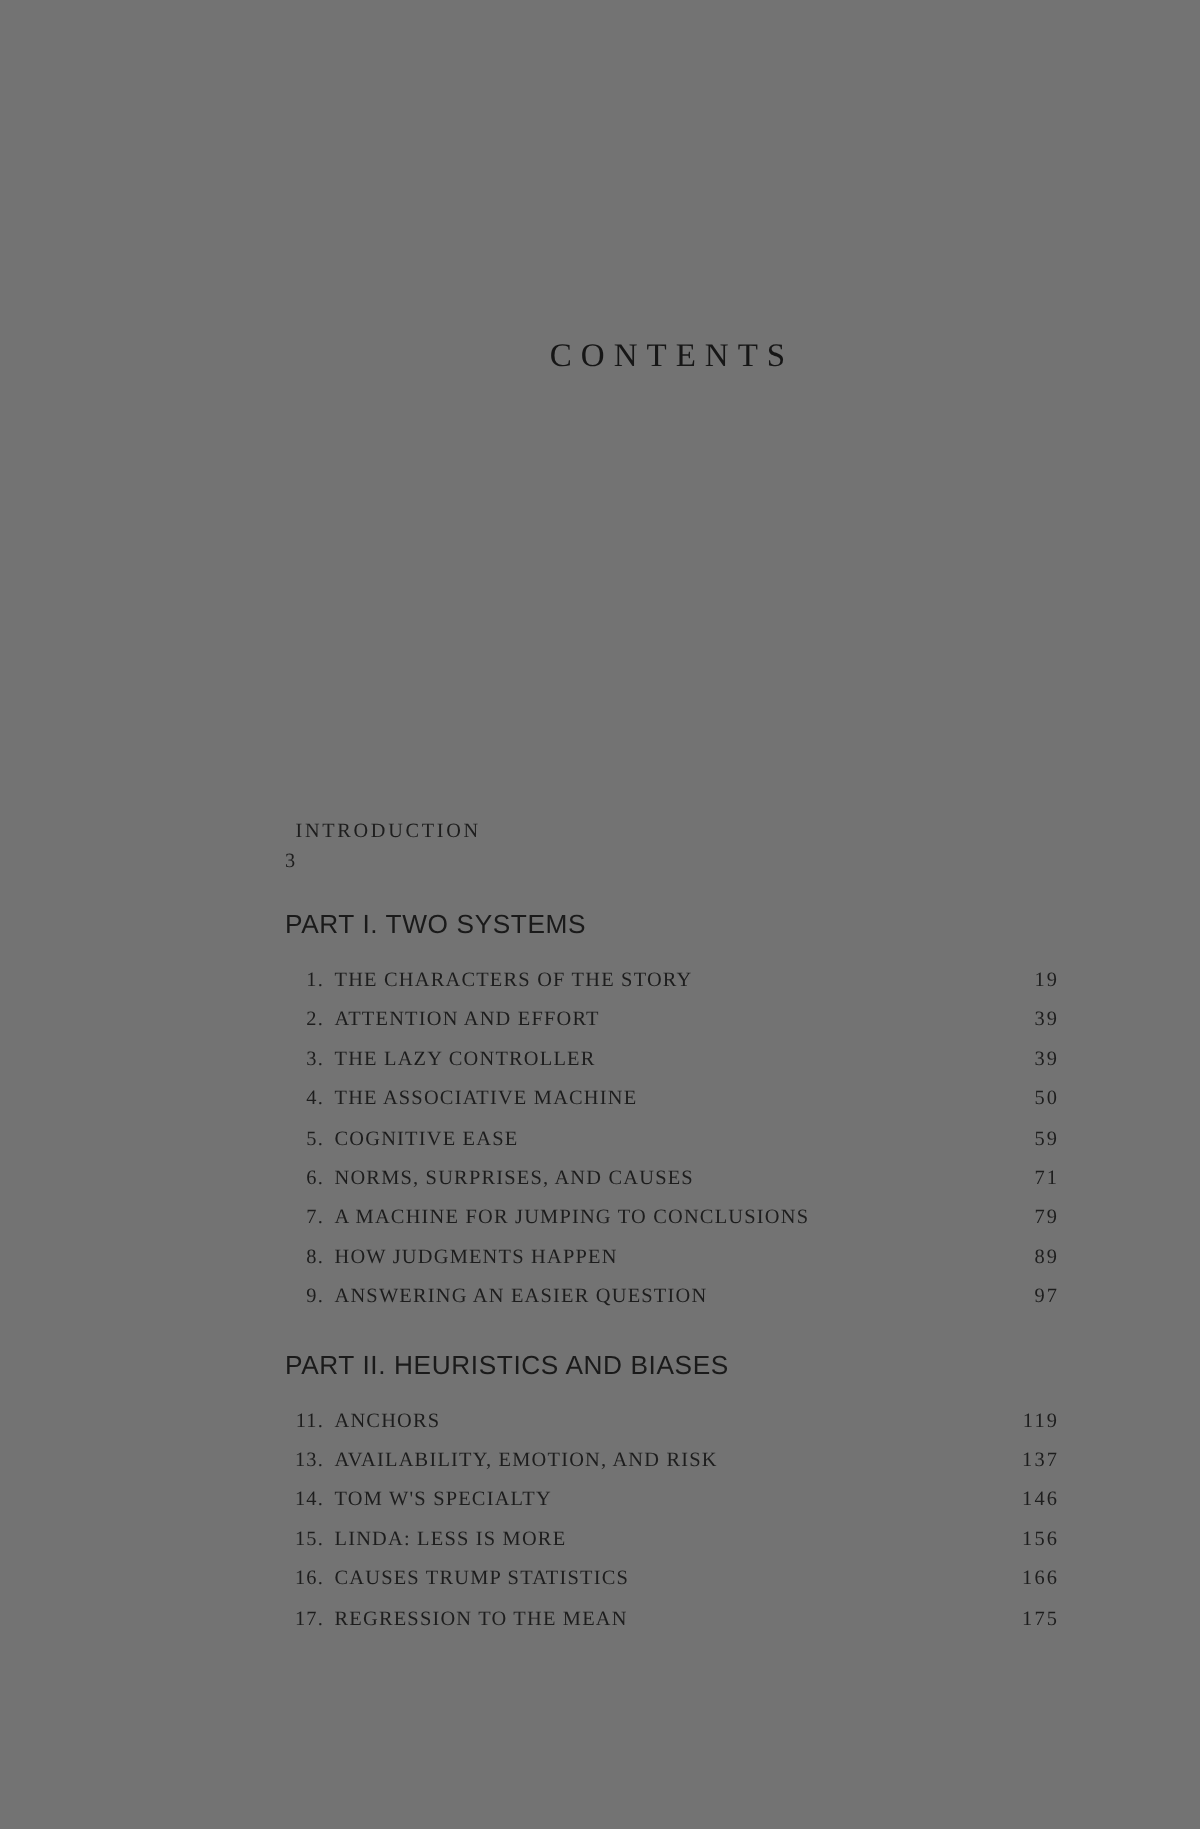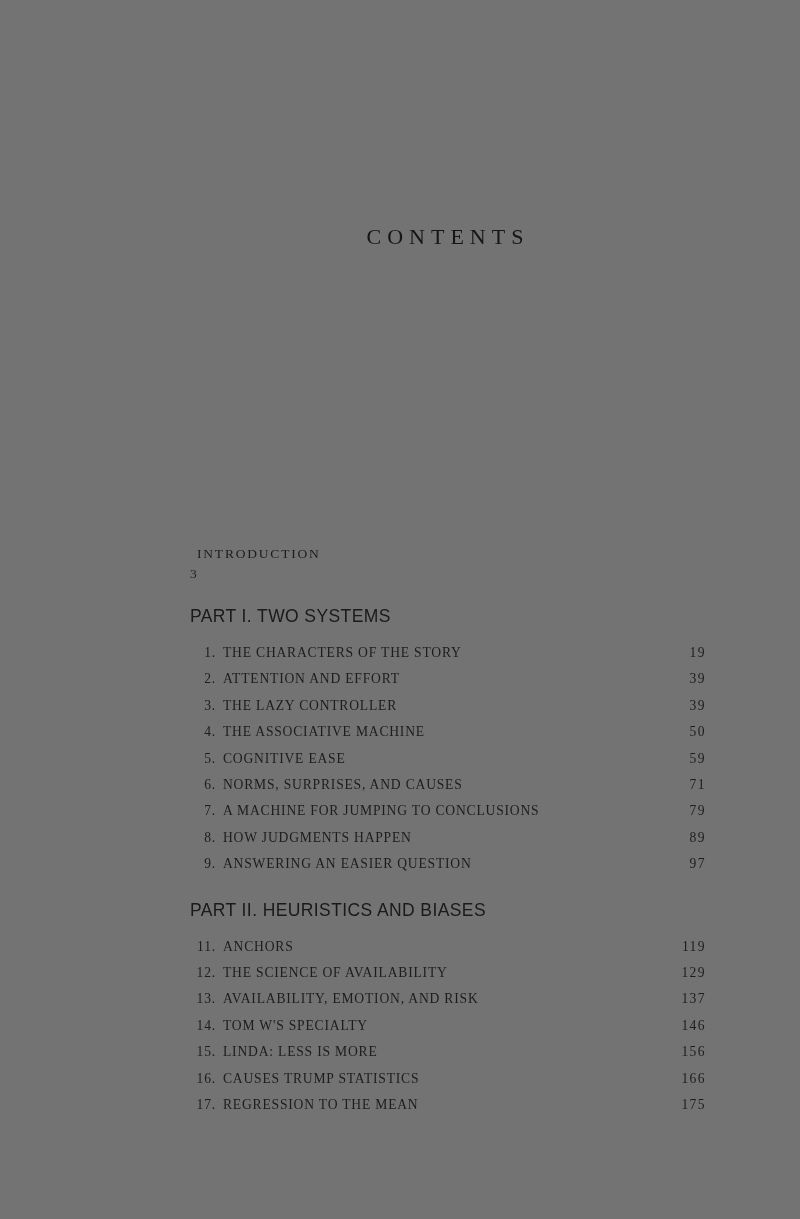--- a/index.html
+++ b/index.html
@@ -137,25 +137,20 @@
     </div>
 
     <h2 class="part-heading">PART II. HEURISTICS AND BIASES</h2>
 
     <div class="row">
       <span class="n">11.</span>
       <span class="t">ANCHORS</span>
       <span class="p">119</span>
     </div>
     <div class="row">
-      <span class="n">12.</span>
-      <span class="t">THE SCIENCE OF AVAILABILITY</span>
-      <span class="p">129</span>
-    </div>
-    <div class="row">
       <span class="n">13.</span>
       <span class="t">AVAILABILITY, EMOTION, AND RISK</span>
       <span class="p">137</span>
     </div>
     <div class="row">
       <span class="n">14.</span>
       <span class="t">TOM W'S SPECIALTY</span>
       <span class="p">146</span>
     </div>
     <div class="row">

